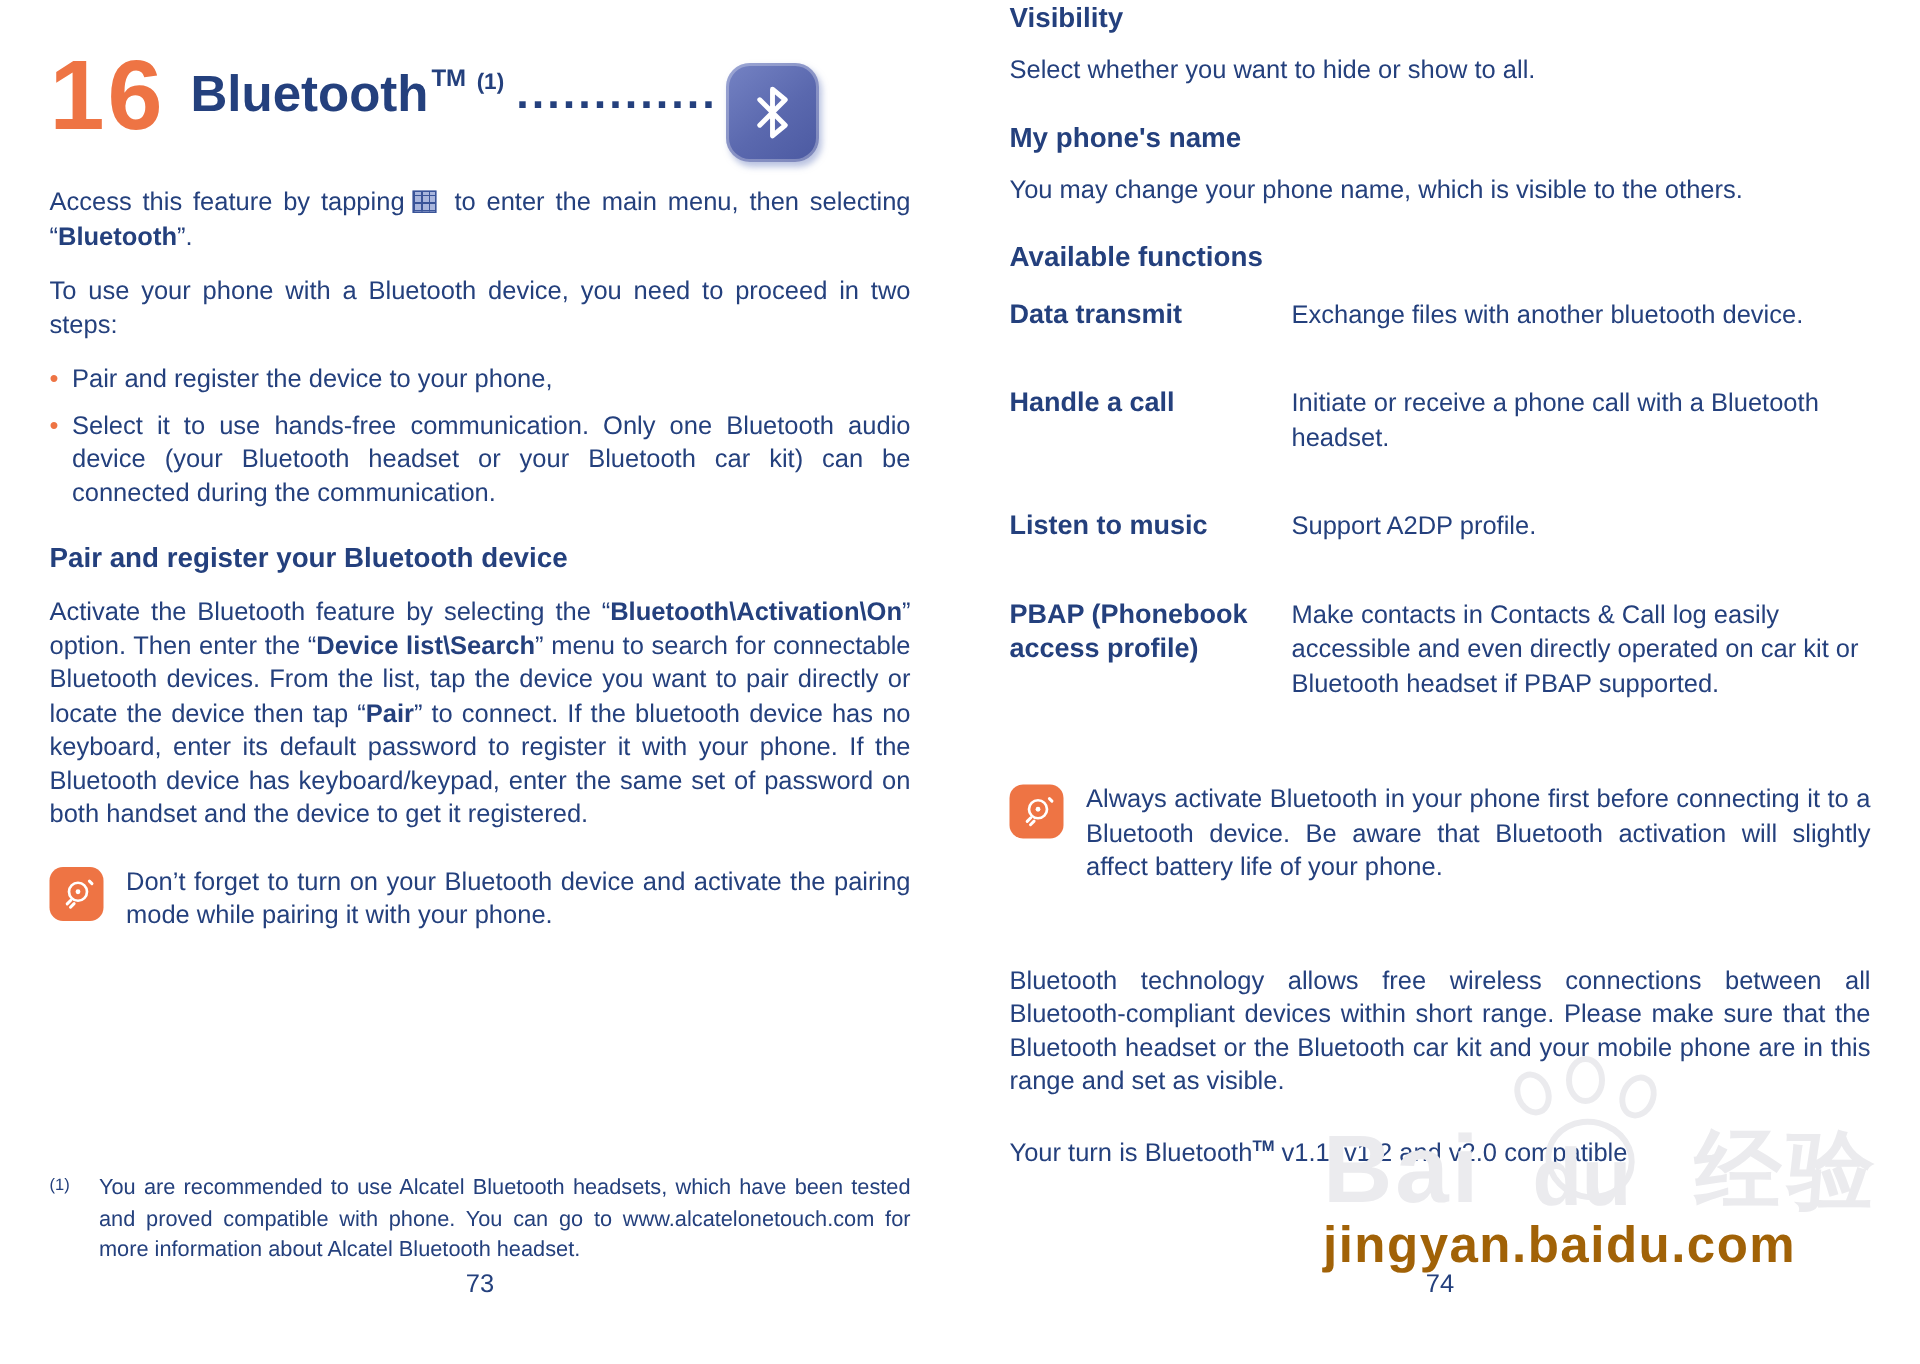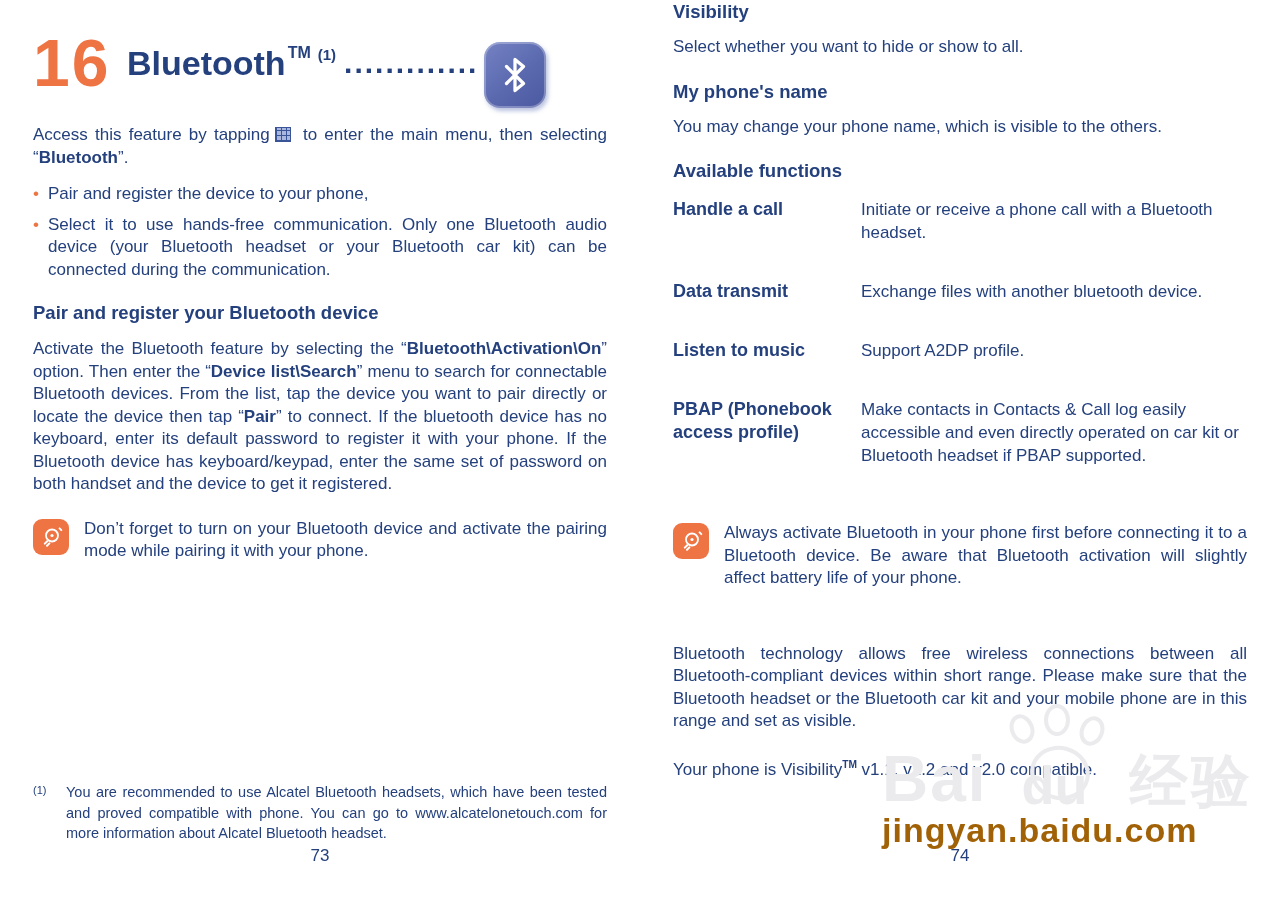--- a/index.html
+++ b/index.html
@@ -93,20 +93,21 @@
       <span class="bt-badge">
         <svg width="34" height="40" viewBox="0 0 24 28" aria-hidden="true">
           <path d="M6 8 L18 20 L12 25 L12 3 L18 8 L6 20" fill="none" stroke="#ffffff" stroke-width="2.3" stroke-linejoin="round" stroke-linecap="round"></path>
         </svg>
       </span>
     </div>
   </div>
 
   <p style="margin-top:16px;"><span>Access this feature by tapping</span><span class="grid-icon"></span><span><span> to enter the main menu, then selecting “</span><span class="b">Bluetooth</span><span>”.</span></span></p>
 
+  <p>To use your phone with a Bluetooth device, you need to proceed in two steps:</p>
 
   <ul class="bullets">
     <li>Pair and register the device to your phone,</li>
     <li>Select it to use hands-free communication. Only one Bluetooth audio device (your Bluetooth headset or your Bluetooth car kit) can be connected during the communication.</li>
   </ul>
 
   <h3>Pair and register your Bluetooth device</h3>
 
   <p><span>Activate the Bluetooth feature by selecting the “</span><span class="b">Bluetooth\Activation\On</span><span>” option. Then enter the “</span><span class="b">Device list\Search</span><span>” menu to search for connectable Bluetooth devices. From the list, tap the device you want to pair directly or locate the device then tap “</span><span class="b">Pair</span><span>” to connect. If the bluetooth device has no keyboard, enter its default password to register it with your phone. If the Bluetooth device has keyboard/keypad, enter the same set of password on both handset and the device to get it registered.</span></p>
 
@@ -137,26 +138,26 @@
   <h3>Visibility</h3>
   <p>Select whether you want to hide or show to all.</p>
 
   <h3>My phone's name</h3>
   <p>You may change your phone name, which is visible to the others.</p>
 
   <h3>Available functions</h3>
 
   <div class="fn-table">
     <div class="fn-row">
+      <div class="fn-label">Data transmit</div>
+      <p class="fn-desc">Exchange files with another bluetooth device.</p>
+    </div>
+    <div class="fn-row">
       <div class="fn-label">Handle a call</div>
       <p class="fn-desc">Initiate or receive a phone call with a Bluetooth headset.</p>
-    </div>
-    <div class="fn-row">
-      <div class="fn-label">Data transmit</div>
-      <p class="fn-desc">Exchange files with another bluetooth device.</p>
     </div>
     <div class="fn-row">
       <div class="fn-label">Listen to music</div>
       <p class="fn-desc">Support A2DP profile.</p>
     </div>
     <div class="fn-row">
       <div class="fn-label">PBAP (Phonebook access profile)</div>
       <p class="fn-desc">Make contacts in Contacts &amp; Call log easily accessible and even directly operated on car kit or Bluetooth headset if PBAP supported.</p>
     </div>
   </div>
@@ -169,21 +170,21 @@
         <line x1="20.6" y1="3.4" x2="22.3" y2="5.1" stroke="#ffffff" stroke-width="2" stroke-linecap="round"></line>
         <line x1="8.2" y1="16.2" x2="5.8" y2="18.6" stroke="#ffffff" stroke-width="2" stroke-linecap="round"></line>
         <line x1="10.4" y1="18.4" x2="8.0" y2="20.8" stroke="#ffffff" stroke-width="2" stroke-linecap="round"></line>
       </svg>
     </span>
     <p>Always activate Bluetooth in your phone first before connecting it to a Bluetooth device. Be aware that Bluetooth activation will slightly affect battery life of your phone.</p>
   </div>
 
   <p class="tech-para">Bluetooth technology allows free wireless connections between all Bluetooth-compliant devices within short range. Please make sure that the Bluetooth headset or the Bluetooth car kit and your mobile phone are in this range and set as visible.</p>
 
-  <p class="compat-para"><span>Your phone is Visibility</span><span class="sup">TM</span><span> v1.1, v1.2 and v2.0 compatible.</span></p>
+  <p class="compat-para"><span>Your turn is Bluetooth</span><span class="sup">TM</span><span> v1.1, v1.2 and v2.0 compatible.</span></p>
 
   <div class="pagenum">74</div>
 </div>
 
 <div class="watermark">
   <div class="wm-row">
     <span class="wm-bai">Bai</span>
     <span class="wm-du">
       <span class="pad pad-toe1"></span>
       <span class="pad pad-toe2"></span>

